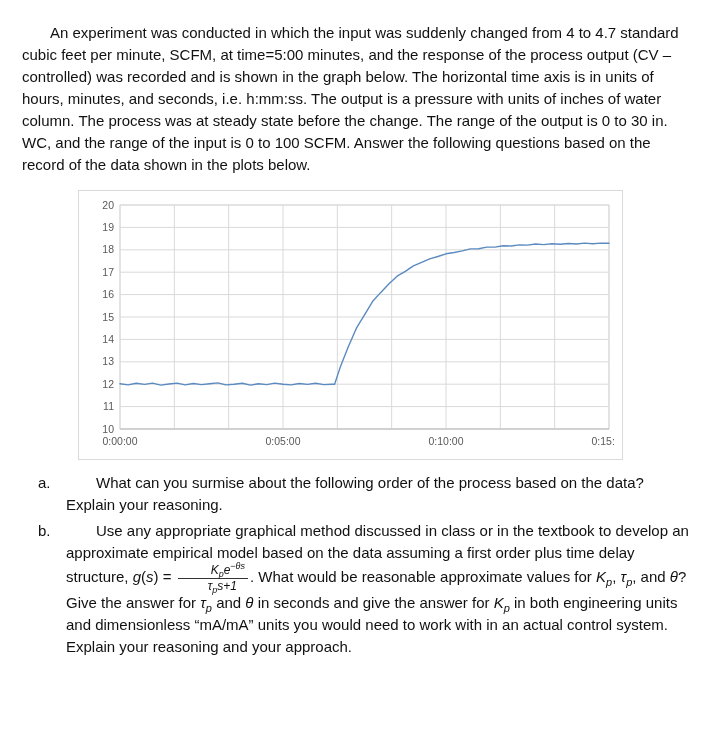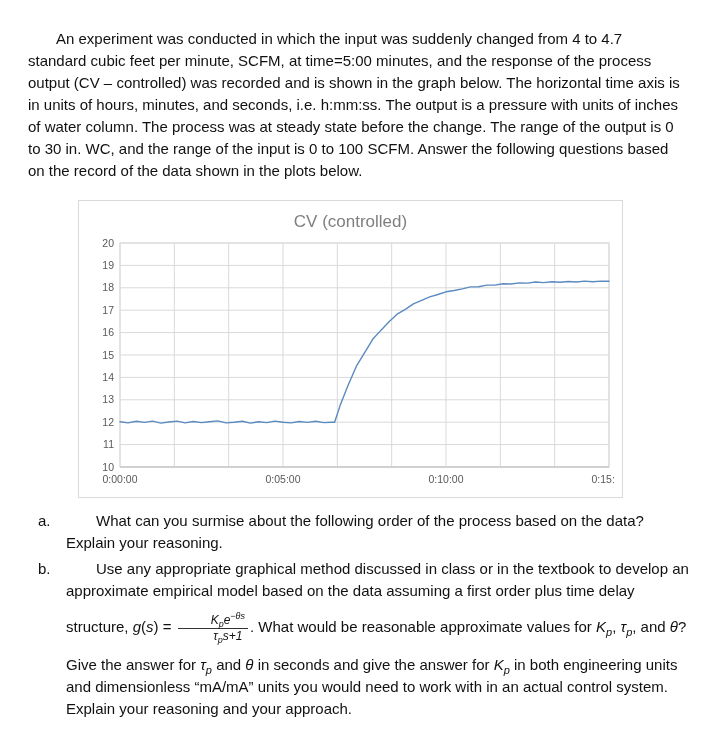--- a/index.html
+++ b/index.html
@@ -3,52 +3,51 @@
 <meta charset="utf-8">
 <style>
   html,body{margin:0;padding:0;}
   body{
     width:708px;height:750px;background:#ffffff;
     font-family:"Liberation Sans", sans-serif;
     font-size:15px;color:#111;line-height:22px;
     overflow:hidden;
   }
   .doc{padding:10px 10px 0 10px;}
-  .intro{margin:18px;text-indent:28px;}
+  .intro{margin:12px;text-indent:28px;}
   .chart-figure{
     width:545px;margin:14px 0 12px 68px;
     border:1px solid #d9d9d9;background:#fff;
     padding:8px 7px 2px 7px;box-sizing:border-box;
   }
   .chart-title{
     text-align:center;font-size:17px;margin:2px 0 4px 0;
   }
   .q{position:relative;margin:4px 0 2px 56px;padding-right:4px;}
   .q .qlabel{position:absolute;left:-28px;top:0;}
   .q .qtext{text-indent:30px;}
   .qtext i{font-style:italic;}
   .qtext sub,.qtext sup{font-size:11px;font-style:italic;line-height:0;}
   .frac{
-    display:inline-block;vertical-align:middle;text-align:center;
-    font-style:italic;margin:12px 2px;line-height:1.05;
+    display:inline-block;vertical-align:middle;text-align:left;
+    font-style:italic;margin:0 2px;line-height:1.05;
   }
   .frac .num{display:block;font-size:12px;border-bottom:1px solid #333;padding:0 3px 1px 3px;}
   .frac .den{display:block;font-size:12px;padding-top:1px;}
   .frac sub,.frac sup{font-size:9px;line-height:0;}
   svg text{font-family:"Liberation Sans", sans-serif;}
 </style>
 </head>
 <body>
 
 <div class="doc">
 
   <p class="intro">An experiment was conducted in which the input was suddenly changed from 4 to 4.7 standard cubic feet per minute, SCFM, at time=5:00 minutes, and the response of the process output (CV – controlled) was recorded and is shown in the graph below. The horizontal time axis is in units of hours, minutes, and seconds, i.e. h:mm:ss. The output is a pressure with units of inches of water column. The process was at steady state before the change. The range of the output is 0 to 30 in. WC, and the range of the input is 0 to 100 SCFM. Answer the following questions based on the record of the data shown in the plots below.</p>
 
   <div class="chart-figure">
-    <div class="chart-title" style="color: rgb(127, 127, 127);">CV (controlled)</div>
     <svg width="529" height="252">
         <line x1="34" y1="6" x2="34" y2="230" stroke="#d9d9d9" stroke-width="1"></line>
         <line x1="88.33333333333333" y1="6" x2="88.33333333333333" y2="230" stroke="#d9d9d9" stroke-width="1"></line>
         <line x1="142.66666666666666" y1="6" x2="142.66666666666666" y2="230" stroke="#d9d9d9" stroke-width="1"></line>
         <line x1="197" y1="6" x2="197" y2="230" stroke="#d9d9d9" stroke-width="1"></line>
         <line x1="251.33333333333331" y1="6" x2="251.33333333333331" y2="230" stroke="#d9d9d9" stroke-width="1"></line>
         <line x1="305.6666666666667" y1="6" x2="305.6666666666667" y2="230" stroke="#d9d9d9" stroke-width="1"></line>
         <line x1="360" y1="6" x2="360" y2="230" stroke="#d9d9d9" stroke-width="1"></line>
         <line x1="414.3333333333333" y1="6" x2="414.3333333333333" y2="230" stroke="#d9d9d9" stroke-width="1"></line>
         <line x1="468.66666666666663" y1="6" x2="468.66666666666663" y2="230" stroke="#d9d9d9" stroke-width="1"></line>

